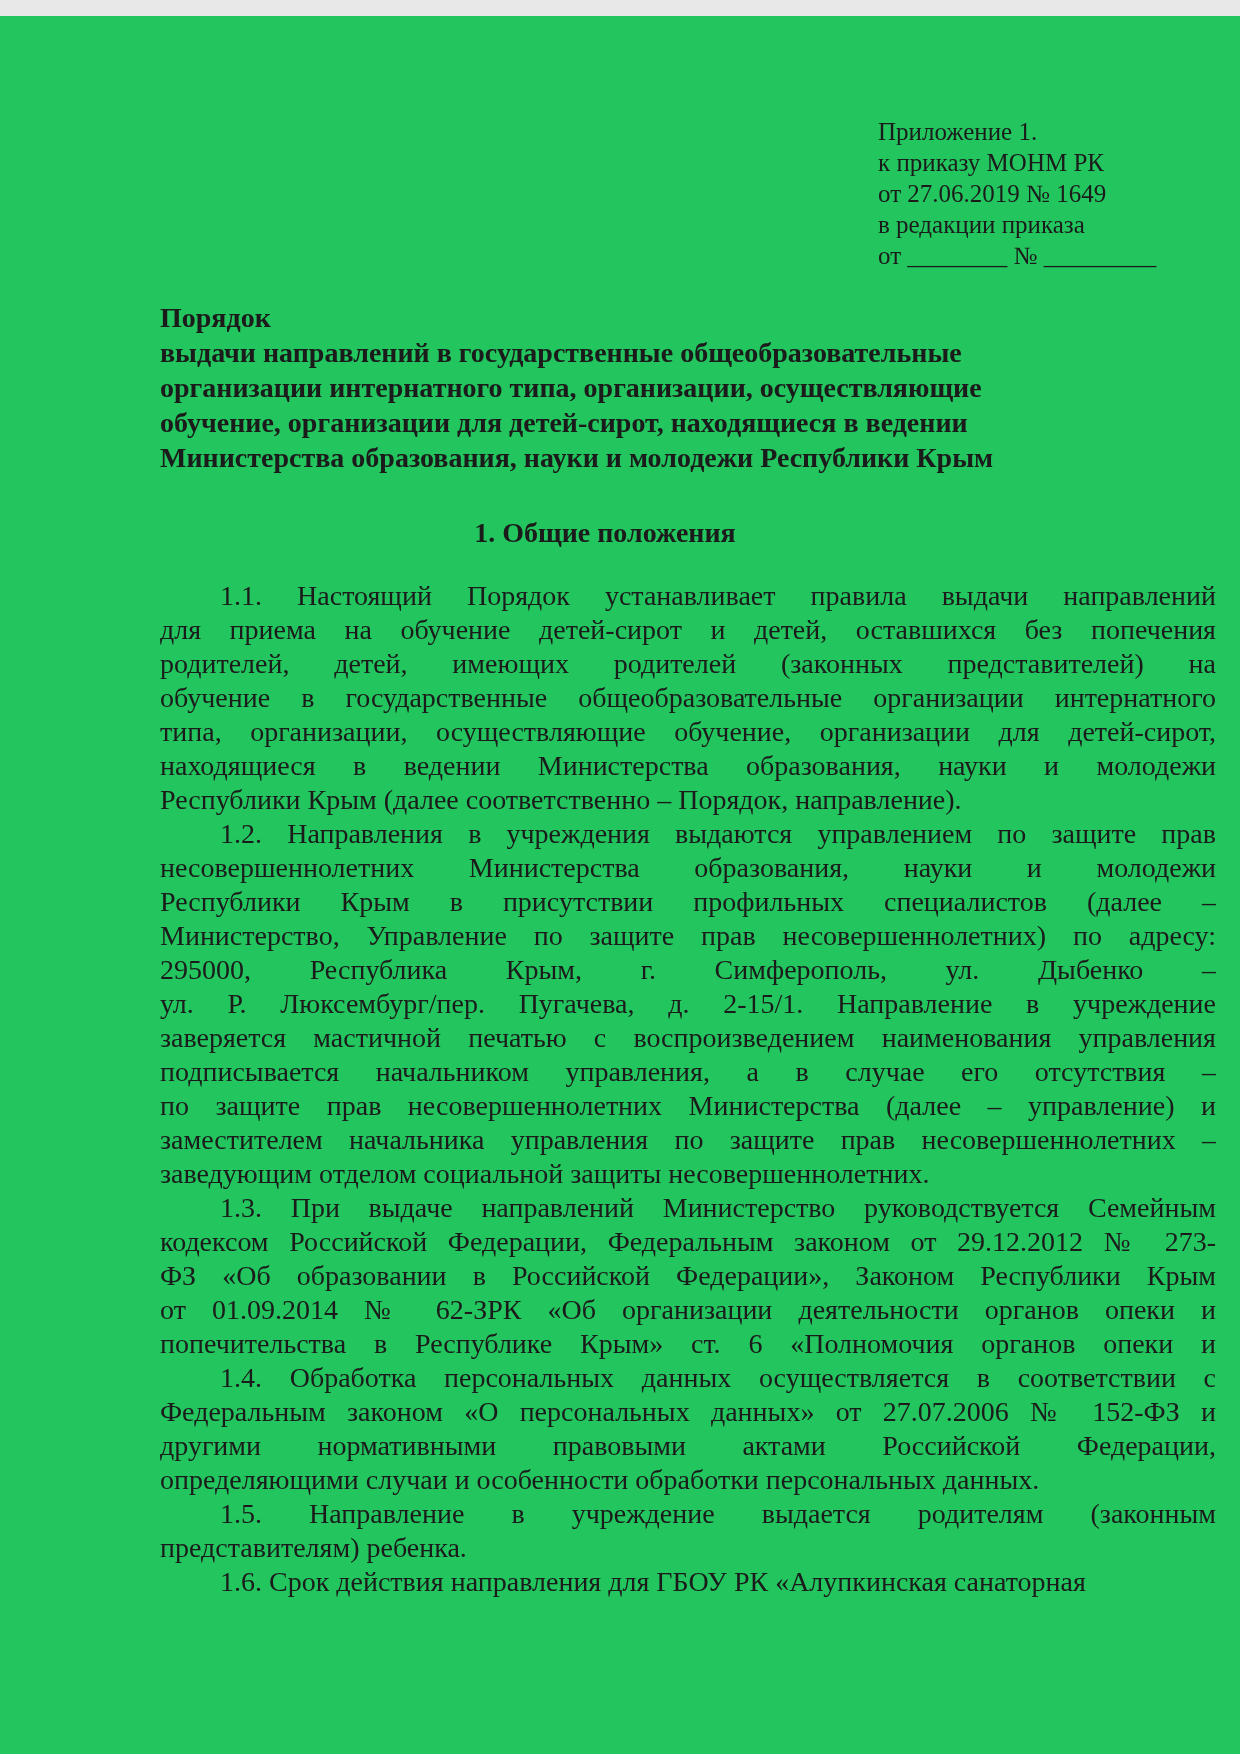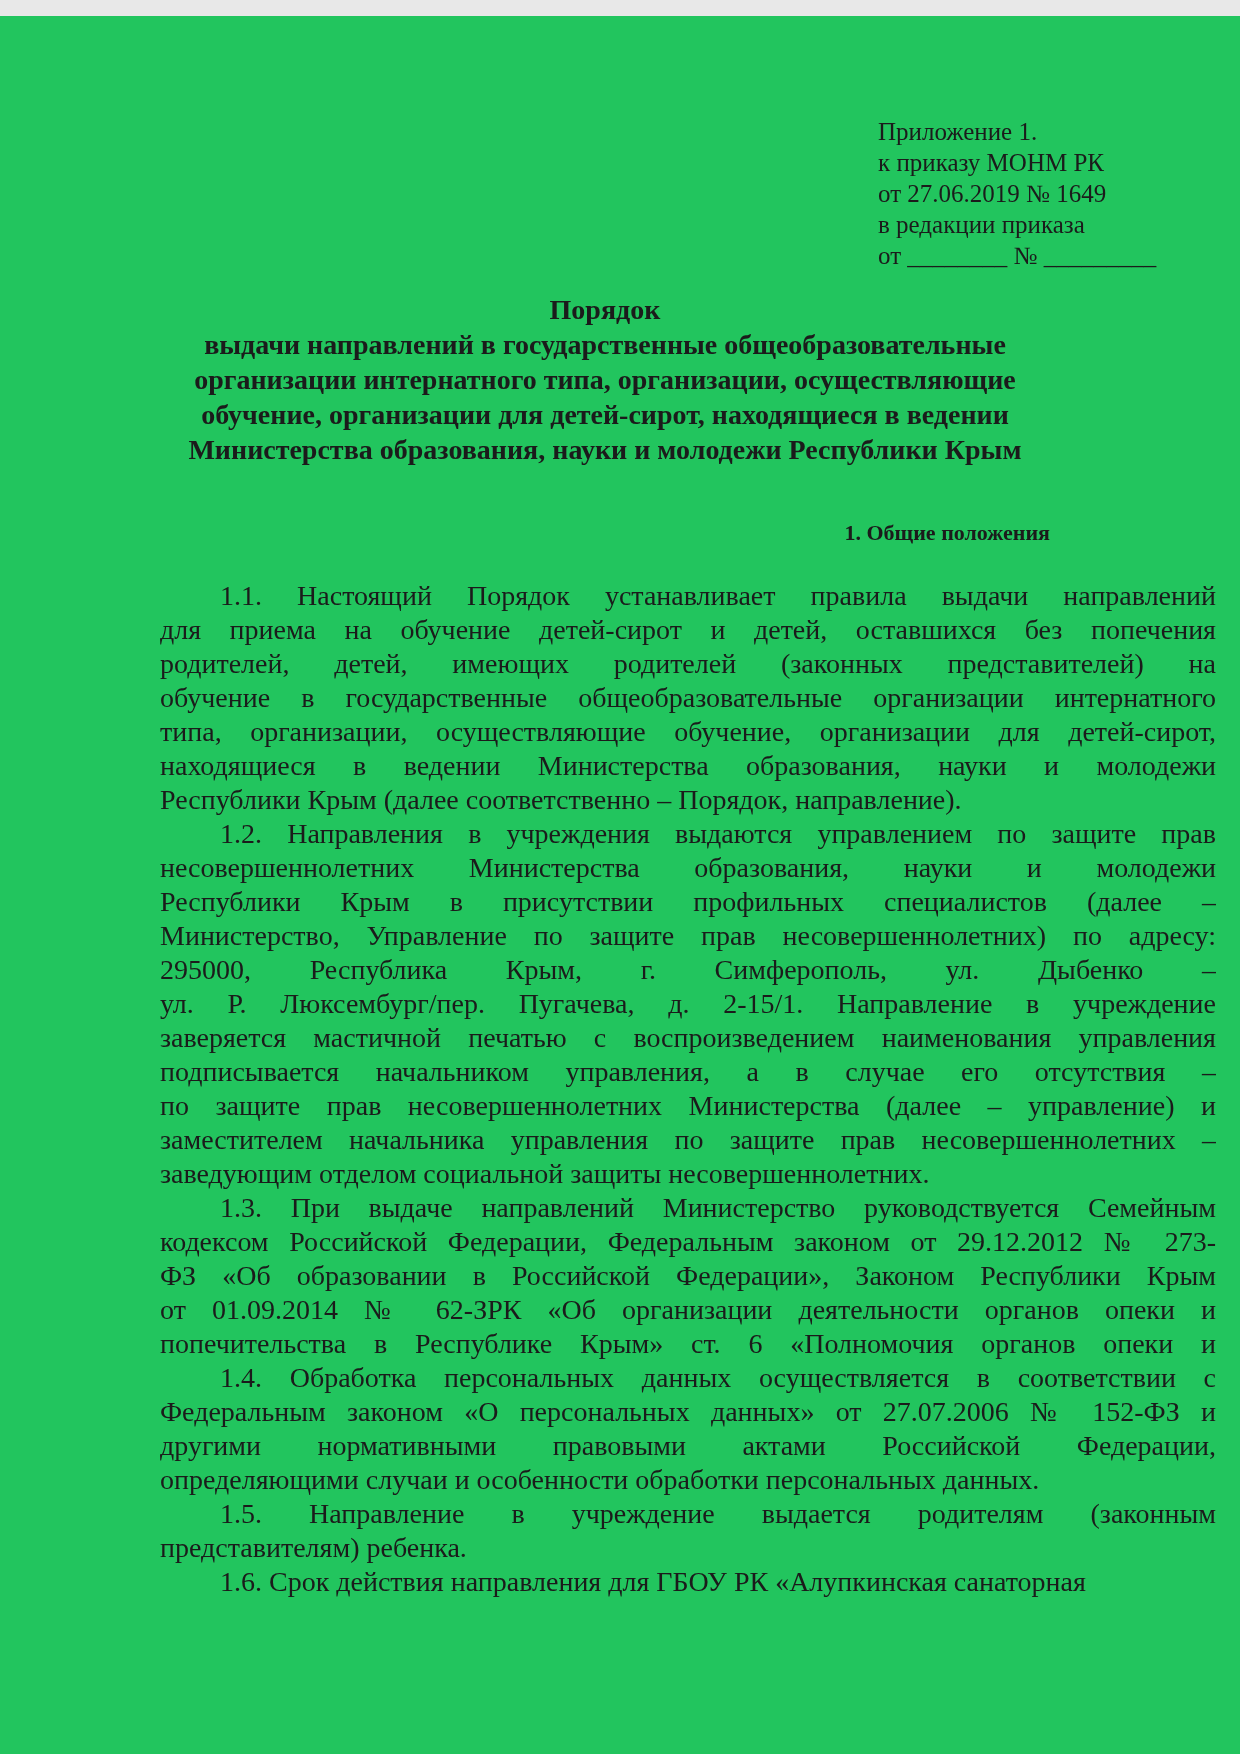--- a/index.html
+++ b/index.html
@@ -17,35 +17,35 @@
     position: absolute;
     left: 878px;
     top: 100px;
     font-size: 25px;
     line-height: 31px;
     white-space: nowrap;
   }
   .doc-title {
     position: absolute;
     left: 160px;
-    top: 276px;
+    top: 284px;
     width: 890px;
-    text-align: center;
+    text-align: left;
     font-weight: bold;
     font-size: 28px;
     line-height: 35px;
   }
   .section-heading {
     position: absolute;
     left: 160px;
     top: 500px;
     width: 890px;
-    text-align: right;
+    text-align: center;
     font-weight: bold;
-    font-size: 22px;
+    font-size: 28px;
     line-height: 34px;
   }
   .body-text {
     position: absolute;
     left: 160px;
     top: 563px;
     width: 1056px;
     font-size: 28px;
     line-height: 34px;
   }

